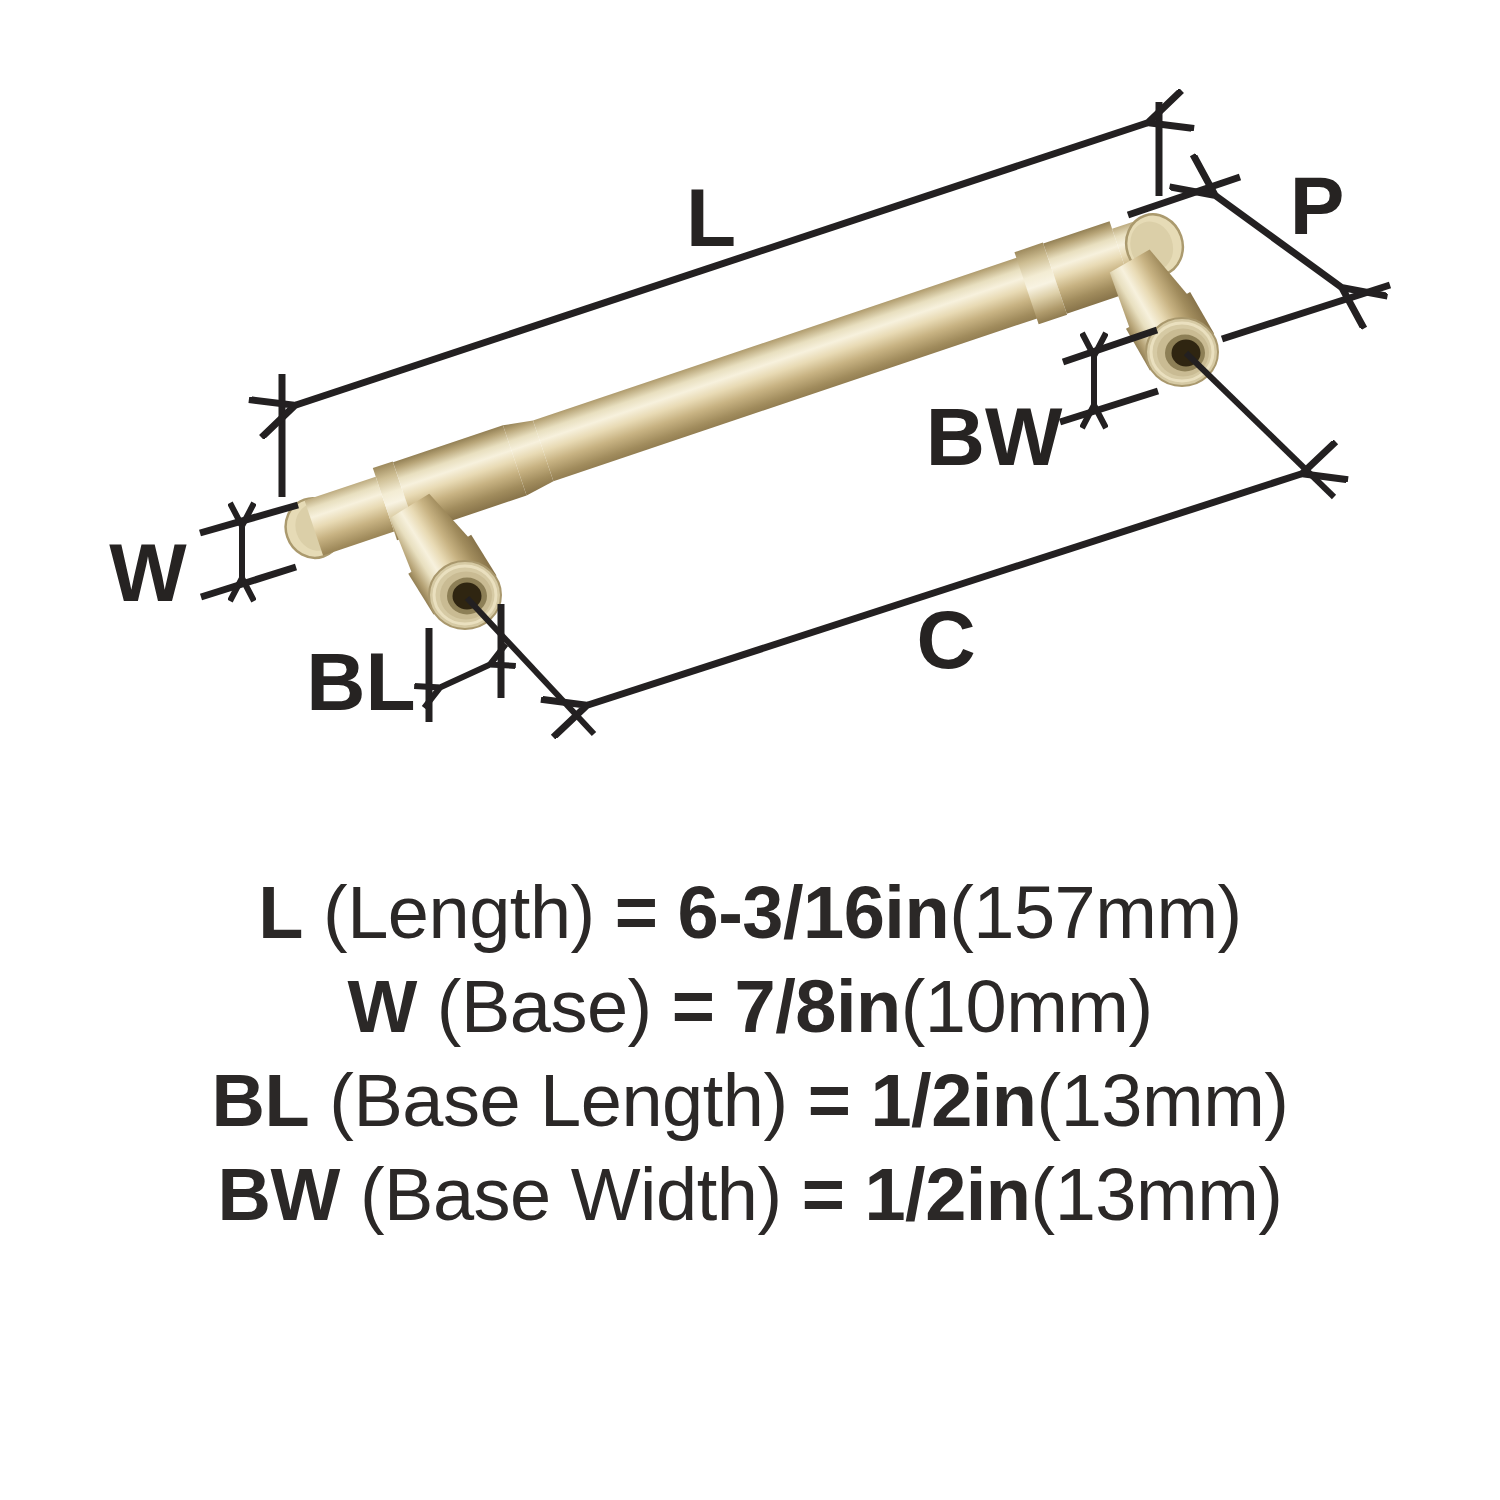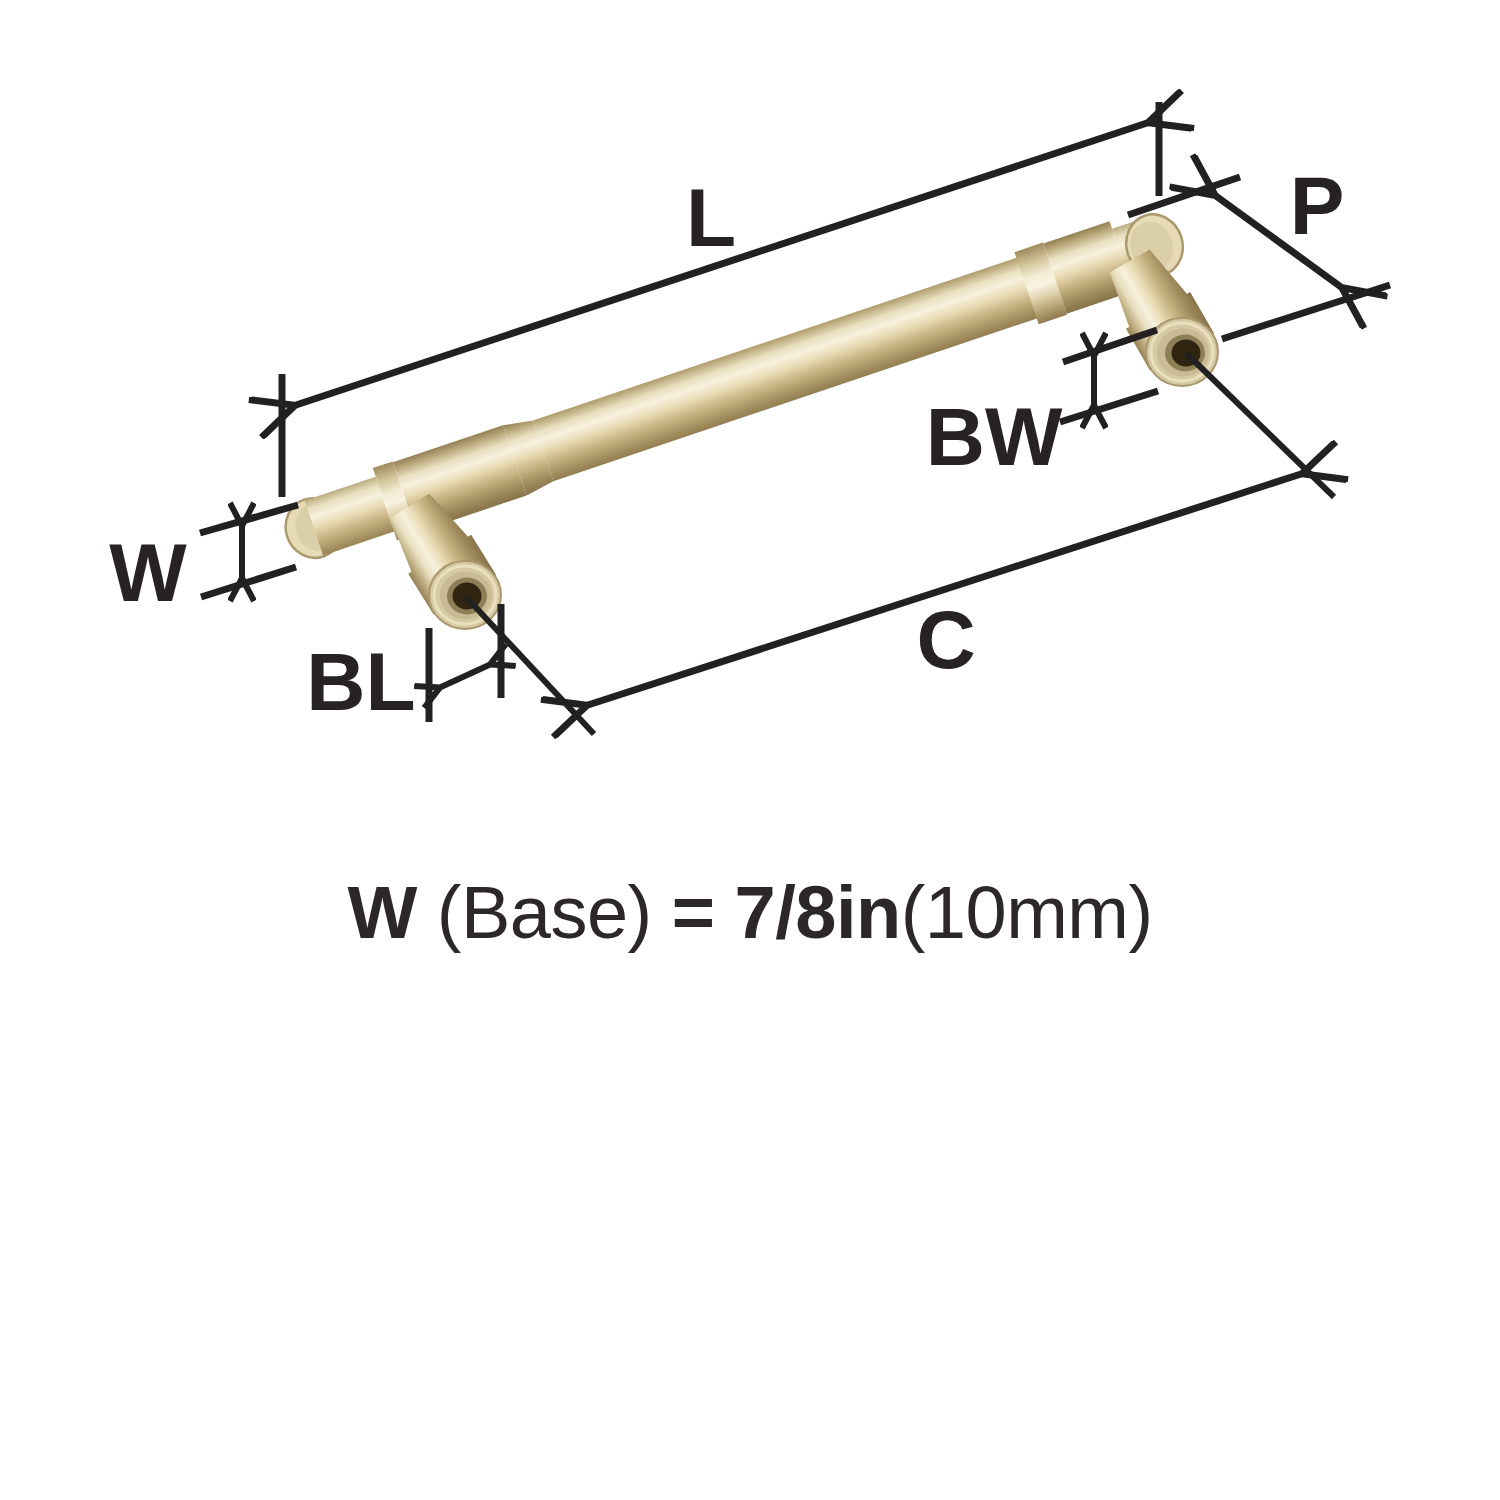--- a/index.html
+++ b/index.html
@@ -146,17 +146,26 @@
     <text class="dim-label" x="711" y="246" text-anchor="middle">L</text>
     <text class="dim-label" x="1317" y="234" text-anchor="middle">P</text>
     <text class="dim-label" x="148" y="601" text-anchor="middle">W</text>
     <text class="dim-label" x="994" y="465" text-anchor="middle">BW</text>
     <text class="dim-label" x="361" y="710" text-anchor="middle">BL</text>
     <text class="dim-label" x="946" y="668" text-anchor="middle">C</text>
   </svg>
 
   <div class="specs">
     <div class="spec-line">
+      <span class="b">L</span><span class="n"> (Length) </span><span class="b">= 6-3/16in</span><span class="n">(157mm)</span>
+    </div>
+    <div class="spec-line">
       <span class="b">W</span><span class="n"> (Base) </span><span class="b">= 7/8in</span><span class="n">(10mm)</span>
+    </div>
+    <div class="spec-line">
+      <span class="b">BL</span><span class="n"> (Base Length) </span><span class="b">= 1/2in</span><span class="n">(13mm)</span>
+    </div>
+    <div class="spec-line">
+      <span class="b">BW</span><span class="n"> (Base Width) </span><span class="b">= 1/2in</span><span class="n">(13mm)</span>
     </div>
   </div>
 
 </div>
 
 </body></html>

